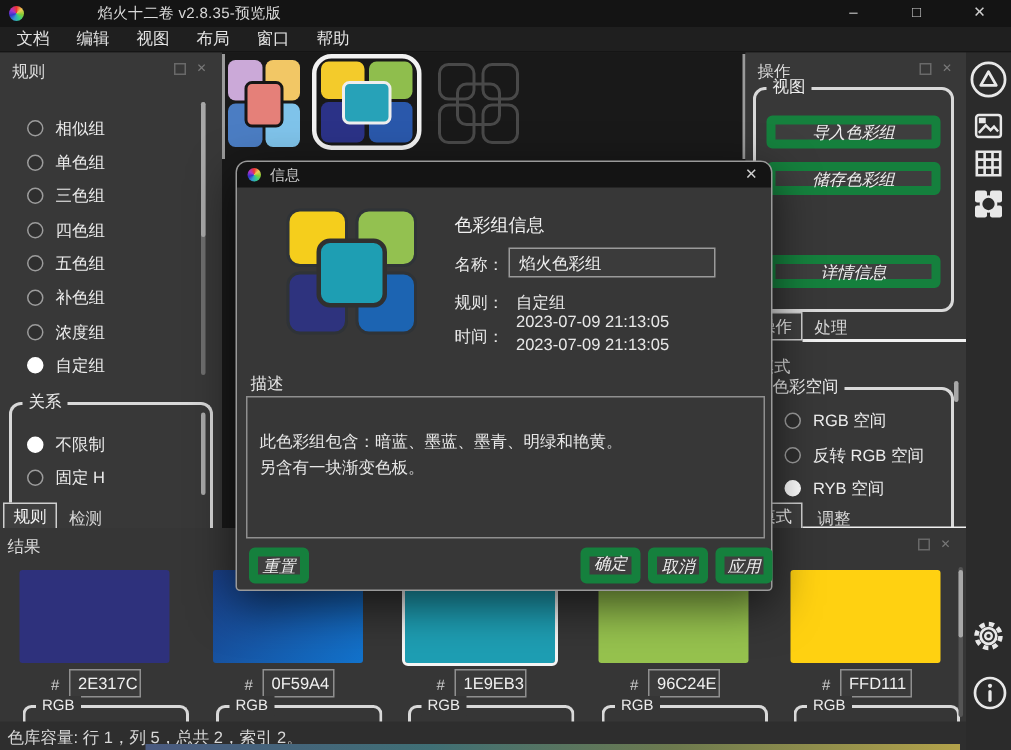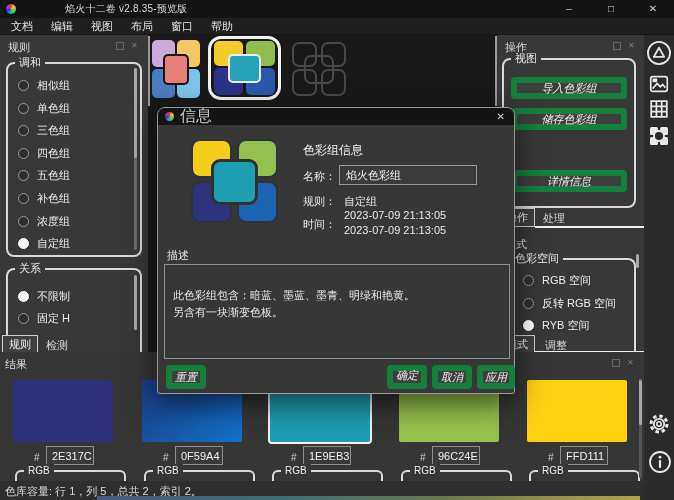--- a/index.html
+++ b/index.html
@@ -66,21 +66,21 @@
   .gradrow{position:absolute;left:97px;top:15px;width:543px;height:4px;}
 
   
   .icon-strip{position:absolute;left:644px;top:35px;width:30px;height:465px;background:#2b2b2b;z-index:6;}
   .tool-icon{position:absolute;display:flex;align-items:center;justify-content:center;}
   .tool-icon svg{display:block;}
 
   
   .dialog{position:absolute;left:157px;top:107px;width:358px;height:287px;background:#373737;border:1px solid #9a9a9a;border-radius:8px 8px 3px 3px;box-shadow:0 10px 30px rgba(0,0,0,.6);z-index:50;box-sizing:border-box;}
   .dlg-titlebar{position:absolute;left:0;top:0;width:100%;height:17px;background:#141414;border-radius:7px 7px 0 0;display:flex;align-items:center;padding-left:7px;box-sizing:border-box;}
-  .dlg-title{font-size:16px;color:#c8c8c8;margin-left:6px;}
+  .dlg-title{font-size:10px;color:#c8c8c8;margin-left:6px;}
   .dlg-close{margin-left:auto;padding-right:9px;font-size:10px;color:#cfcfcf;}
   .dlg-label{position:absolute;font-size:11px;color:#e8e8e8;}
   .dlg-heading{position:absolute;font-size:12px;color:#f0f0f0;}
   .input{position:absolute;border:1px solid #9a9a9a;background:#3b3b3b;color:#f0f0f0;font-size:11px;display:flex;align-items:center;padding:0 6px;box-sizing:border-box;}
   .textarea{position:absolute;border:1px solid #8f8f8f;background:#373737;color:#e8e8e8;font-size:11px;line-height:17px;padding:5px 8px;white-space:pre-line;box-sizing:border-box;}
 </style>
 </head>
 <body>
 
 <div class="window">
@@ -132,23 +132,20 @@
     <div class="tabline" style="left:0;top:318px;width:62px;"></div>
   </div>
 
   <div class="panel" style="left:0;top:35px;width:148px;height:317px;">
     <span class="panel-title" style="left:8px;top:5px;">规则</span>
     <span class="dock-btns" style="left:116px;top:7px;">
       <span class="dock-sq"></span>
       <span class="dock-x">✕</span>
     </span>
 
-    <div class="gbox" style="left:6px;top:27px;width:136px;height:195px;">
-      <span class="glabel">调和</span>
-    </div>
     <div class="radio" style="left:18px;top:44px;">
       <span class="dot"></span>
         <span>相似组</span>
     </div>
     <div class="radio" style="left:18px;top:67px;">
       <span class="dot"></span>
         <span>单色组</span>
     </div>
     <div class="radio" style="left:18px;top:89px;">
       <span class="dot"></span>

